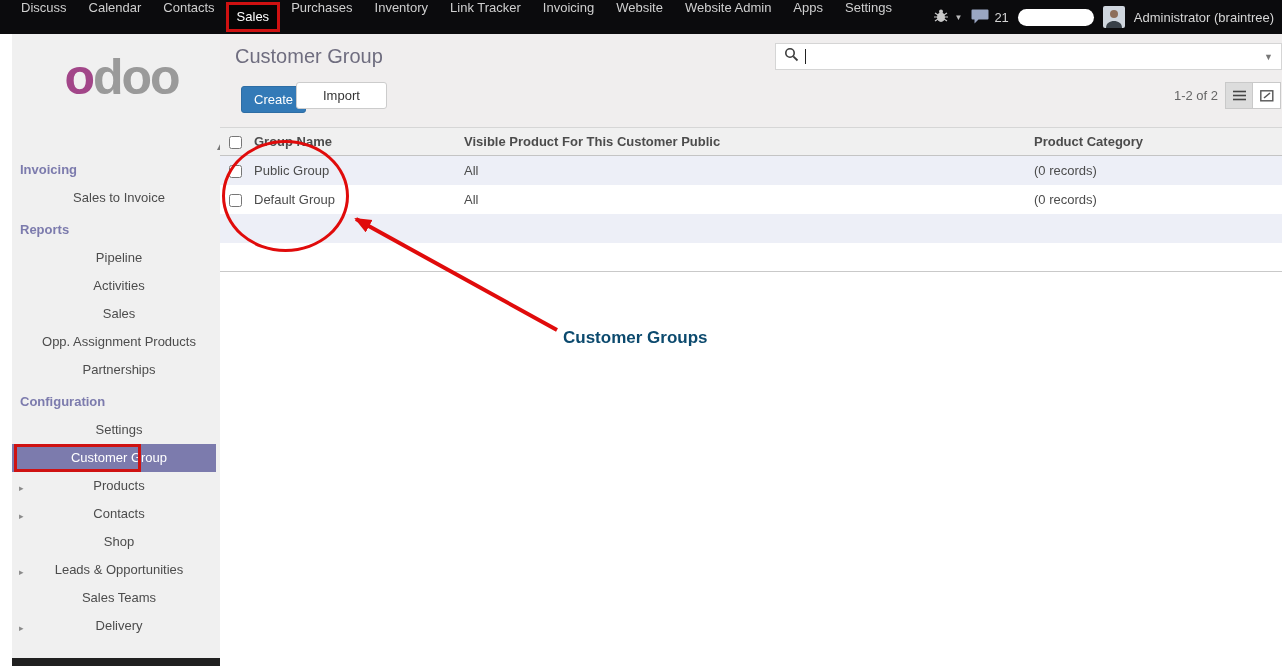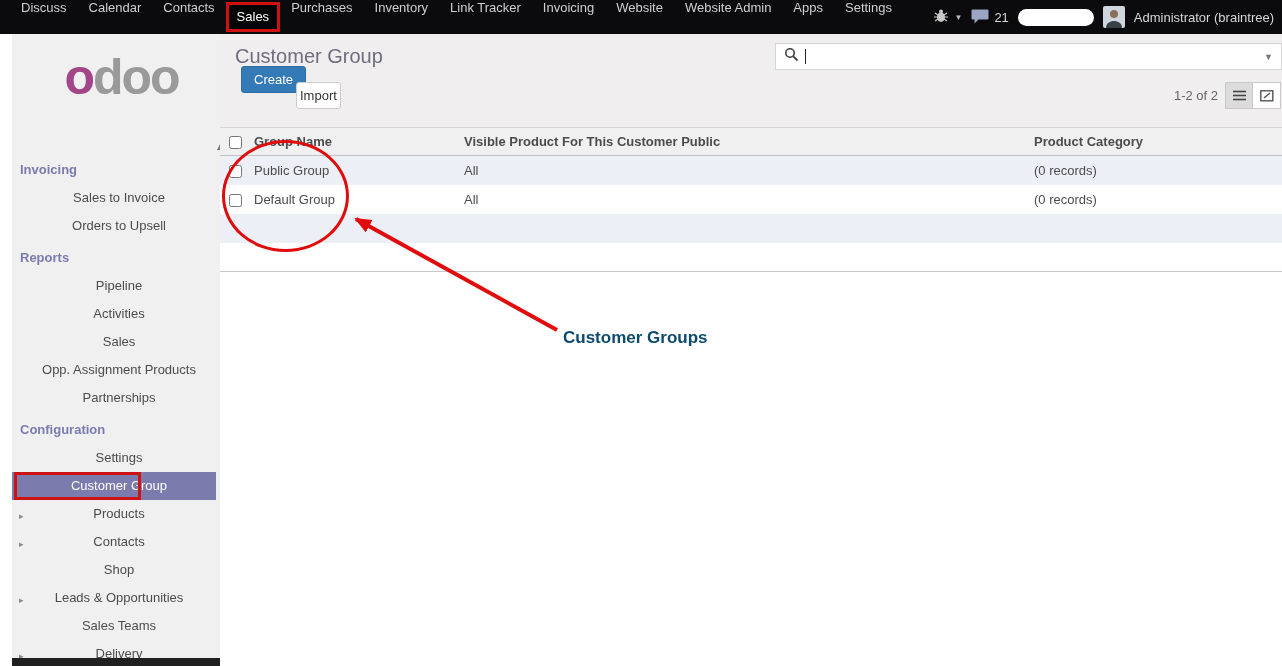--- a/index.html
+++ b/index.html
@@ -43,25 +43,25 @@
 
   
   .main { position:absolute; top:34px; left:220px; right:0; bottom:0; background:#fff; }
   .control-panel { position:relative; height:93px; background:#f0eeee; }
   .page-title { position:absolute; left:15px; top:11px; font-size:20px; font-weight:normal; color:#6f6d7f; }
   .searchview { position:absolute; left:555px; top:9px; right:0; height:27px; background:#fff;
                 border:1px solid #d5d5d5; display:flex; align-items:center; padding:0 8px; }
   .text-caret { width:1px; height:15px; background:#222; margin-left:6px; }
   .search-input { flex:1; border:none; outline:none; font-size:13px; background:transparent; height:20px; }
   .search-caret { font-size:9px; color:#777; cursor:pointer; }
-  .btn-create { position:absolute; left:21px; top:32px; height:27px; background:#337ab7;
+  .btn-create { position:absolute; left:21px; top:52px; height:27px; background:#337ab7;
                 border:1px solid #2e6da4; color:#fff; font-size:13px; padding:0 12px;
                 border-radius:3px; cursor:pointer; font-family:inherit; }
   .btn-import { position:absolute; left:76px; top:48px; height:27px; background:#fff;
-                border:1px solid #cccccc; color:#333; font-size:13px; padding:0 3px;
+                border:1px solid #cccccc; color:#333; font-size:13px; padding:0 26px;
                 border-radius:3px; cursor:pointer; font-family:inherit; }
   .pager { position:absolute; right:64px; top:54px; font-size:13px; color:#666; }
   .view-switcher { position:absolute; right:1px; top:48px; display:flex; }
   .switch-btn { width:28px; height:27px; border:1px solid #c9c9c9; background:#fff;
                 display:flex; align-items:center; justify-content:center; cursor:pointer; }
   .switch-btn + .switch-btn { border-left:none; }
   .switch-btn.active { background:#dcdcdc; }
 
   
   .list-table { position:absolute; top:93px; left:0; right:0; }
@@ -126,21 +126,20 @@
     <span class="user-name">Administrator (braintree)</span>
   </div>
 </header>
 
 <aside class="sidebar">
   <div class="logo"><span class="l1">o</span><span class="l2">doo</span></div>
 
   <nav class="side-menu">
     <div class="side-section-title">Invoicing</div>
     <div class="side-item">Sales to Invoice</div>
-    <div class="side-item">Orders to Upsell</div>
 
     <div class="side-section-title">Reports</div>
     <div class="side-item">Pipeline</div>
     <div class="side-item">Activities</div>
     <div class="side-item">Sales</div>
     <div class="side-item">Opp. Assignment Products</div>
     <div class="side-item">Partnerships</div>
 
     <div class="side-section-title">Configuration</div>
     <div class="side-item">Settings</div>

